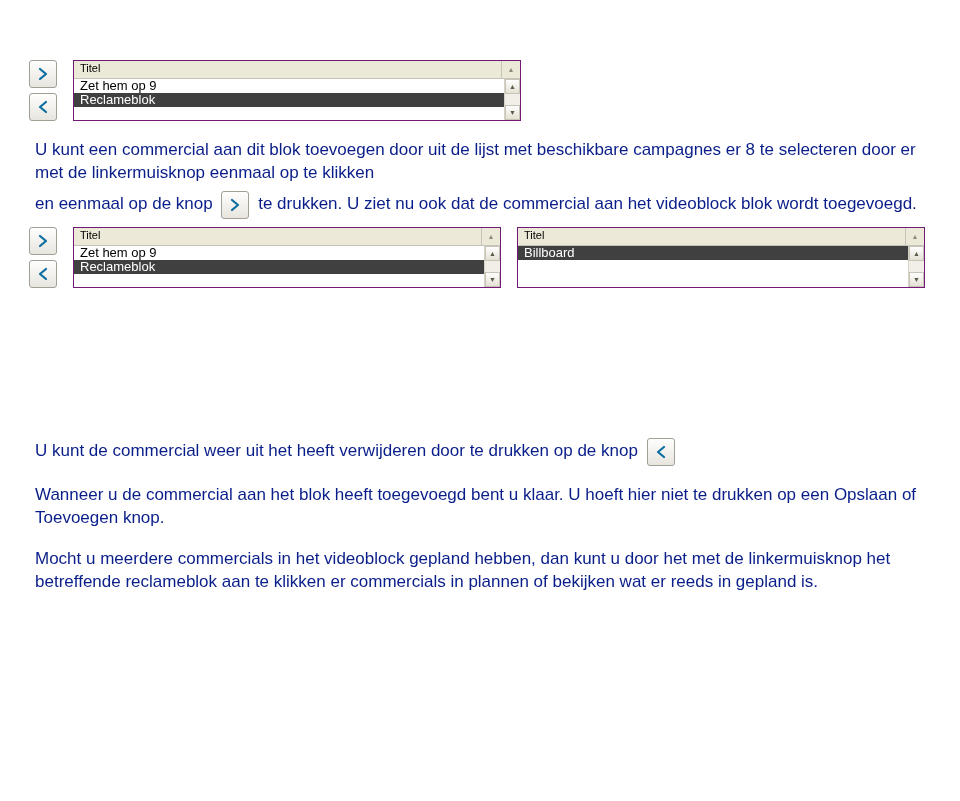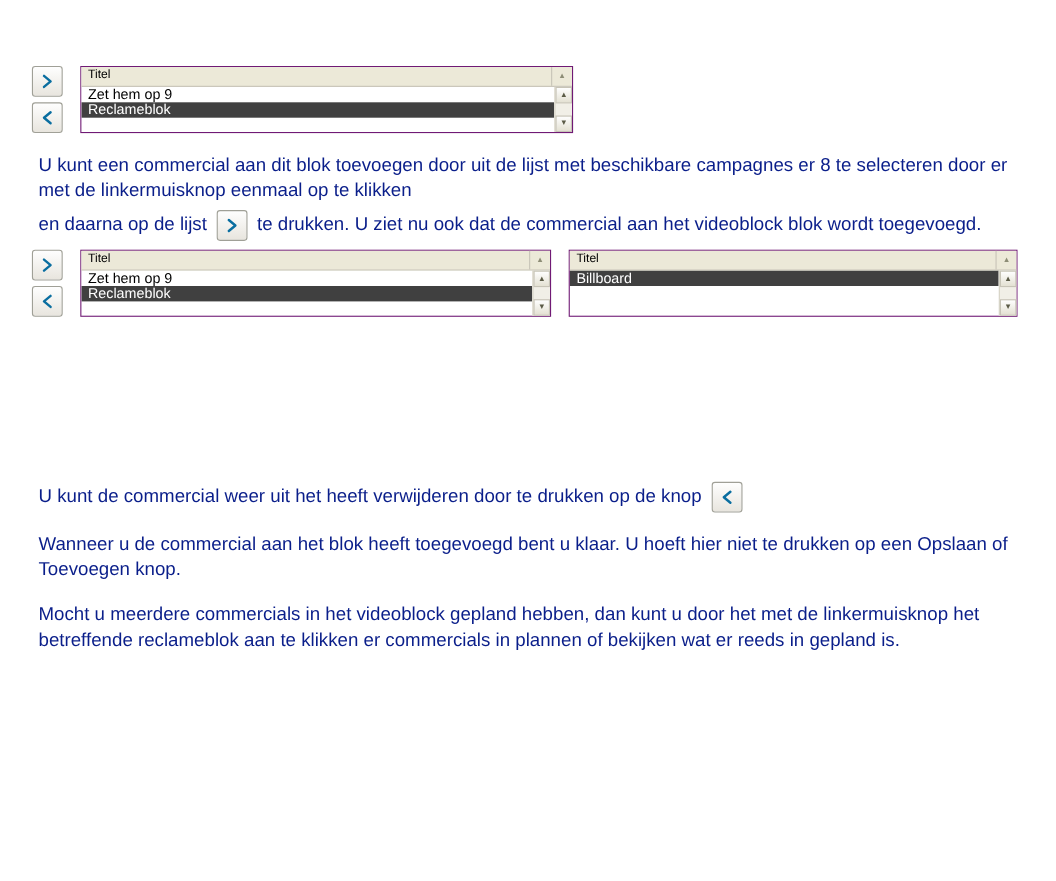--- a/index.html
+++ b/index.html
@@ -172,21 +172,21 @@
           <div class="scroll-btn">▲</div>
           <div class="scroll-btn">▼</div>
         </div>
       </div>
     </div>
   </div>
 
   <p class="paragraph">U kunt een commercial aan dit blok toevoegen door uit de lijst met beschikbare campagnes er 8 te selecteren door er met de linkermuisknop eenmaal op te klikken</p>
 
   <p class="paragraph inline-flow" style="margin-top:6px;">
-    <span>en daarna op de lijst</span>
+    <span>en eenmaal op de knop</span>
     <span class="arrow-btn inline-arrow">
       <svg width="14" height="14" viewBox="0 0 14 14">
           <path d="M4 2 L10 7 L4 12" stroke="#0a6ea0" stroke-width="2.2" fill="none" stroke-linecap="round" stroke-linejoin="round"></path>
         </svg>
     </span>
     <span>te drukken. U ziet nu ook dat de commercial aan het videoblock blok wordt toegevoegd.</span>
   </p>
 
   <div class="two-lists" style="margin-left:-6px;">
 

